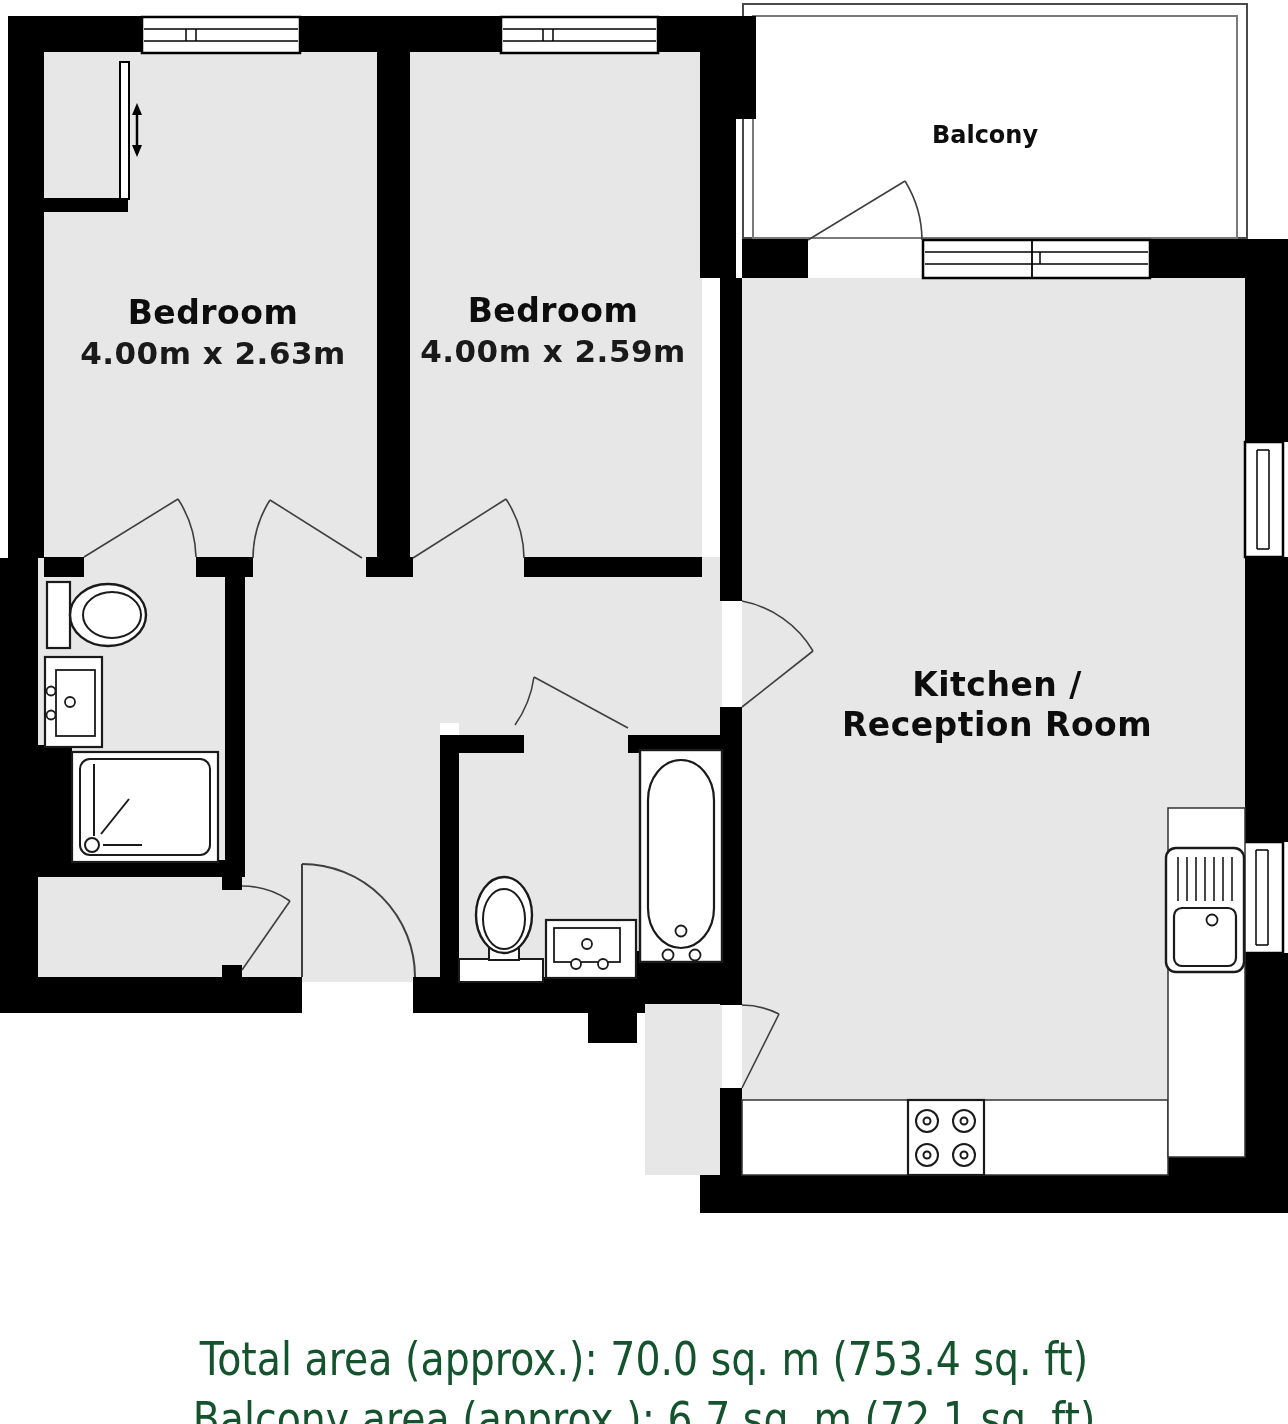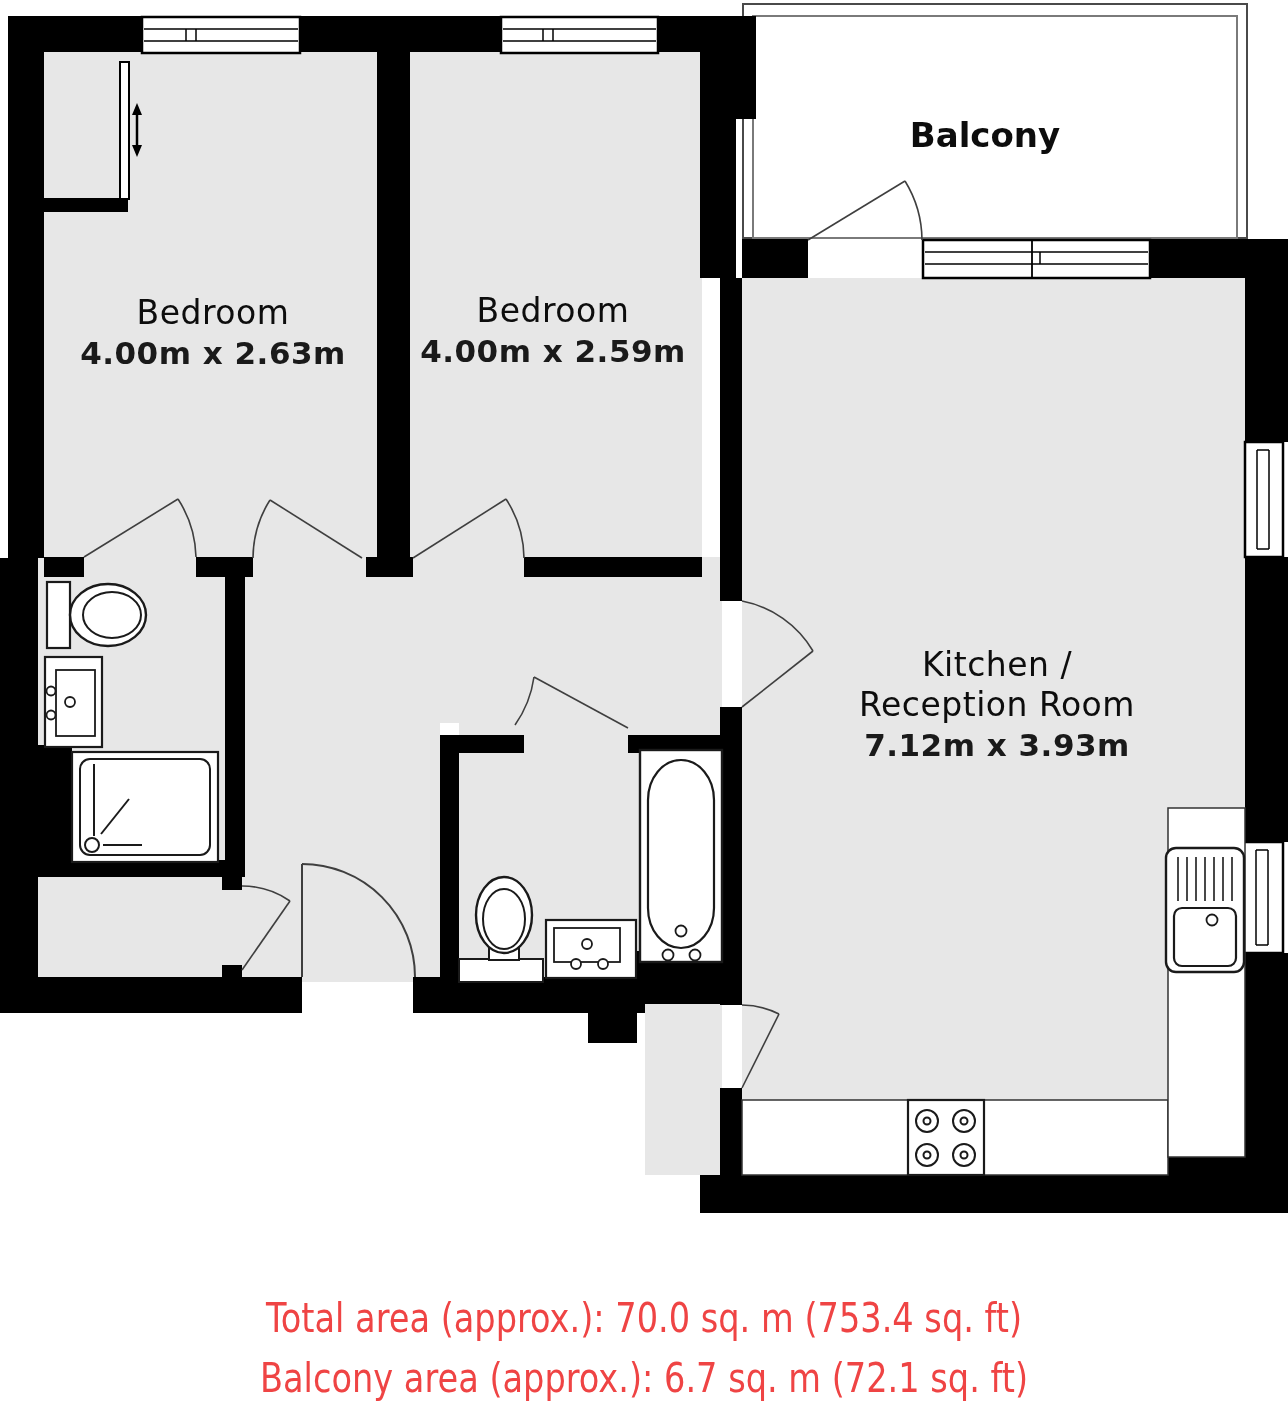--- a/index.html
+++ b/index.html
@@ -8,25 +8,25 @@
   #plan{position:absolute;left:0;top:0;width:1288px;height:1240px;}
   .floor{position:absolute;background:#e7e7e7;}
   .wall{position:absolute;background:#000;}
   .balcony-outer{position:absolute;left:742px;top:3px;width:506px;height:236px;
                  border:2px solid #4a4a4a;background:#fff;box-sizing:border-box;}
   .balcony-inner{position:absolute;left:752px;top:15px;width:486px;height:224px;
                  border:2px solid #7a7a7a;background:#fff;box-sizing:border-box;}
   svg#overlay{position:absolute;left:0;top:0;}
   .label{position:absolute;transform:translate(-50%,-50%);text-align:center;color:#111;
          white-space:nowrap;line-height:40px;}
-  .room-name{font-size:33px;font-weight:normal;letter-spacing:.5px;color:#0d0d0d;}
+  .room-name{font-size:33px;font-weight:bold;letter-spacing:.5px;color:#0d0d0d;}
   .room-dim{font-size:31px;font-weight:bold;letter-spacing:.5px;color:#1a1a1a;}
-  .balcony-name{font-size:34px;font-weight:bold;color:#0d0d0d;}
+  .balcony-name{font-size:24px;font-weight:bold;color:#0d0d0d;}
   .footer-line{position:absolute;left:50%;transform:translateX(-50%);white-space:nowrap;
-               font-size:40px;color:#ef4444;}
+               font-size:47px;color:#14532d;margin-top:36px;}
   .footer-line > span{display:inline-block;transform:scaleX(.84);transform-origin:center;}
 </style>
 </head>
 <body>
 
 <div id="stage">
   <div id="plan">
 
     <div class="balcony-outer"></div>
     <div class="balcony-inner"></div>
@@ -241,21 +241,20 @@
     </div>
 
     <div class="label" style="left:553px;top:331px">
       <div class="room-name">Bedroom</div>
       <div class="room-dim">4.00m x 2.59m</div>
     </div>
 
     <div class="label" style="left:997px;top:705px">
       <div class="room-name">Kitchen /</div>
       <div class="room-name">Reception Room</div>
-      <div class="room-dim">7.12m x 3.93m</div>
     </div>
 
     <div class="label" style="left:985px;top:135px">
       <div class="balcony-name">Balcony</div>
     </div>
   </div>
 
   <div class="footer-line" style="top:1295px">
     <span>Total area (approx.): 70.0 sq. m (753.4 sq. ft)</span>
   </div>

